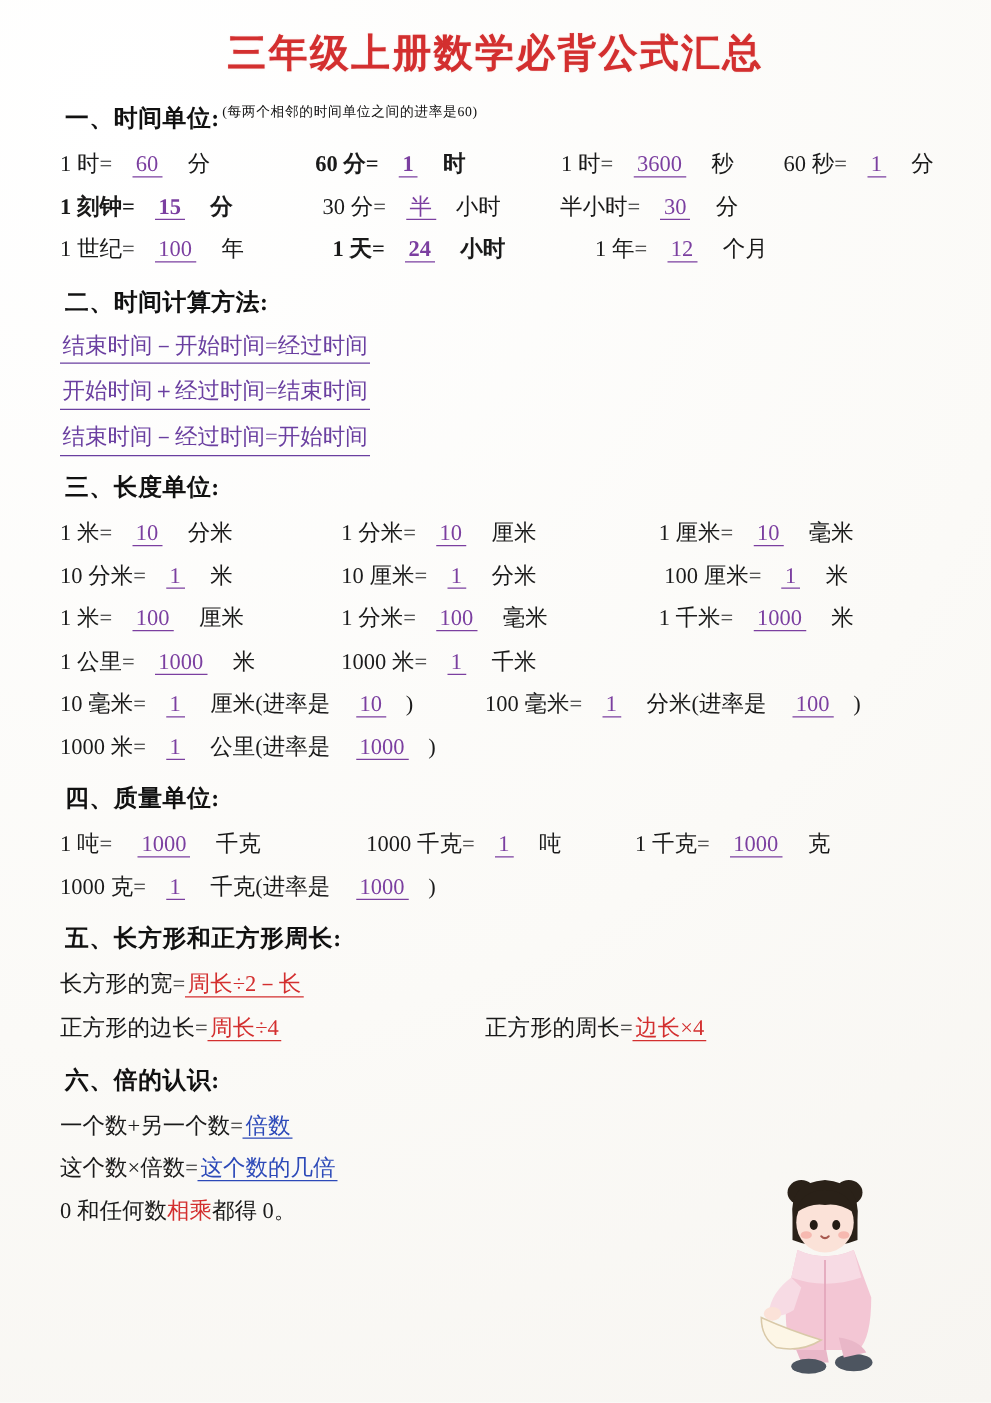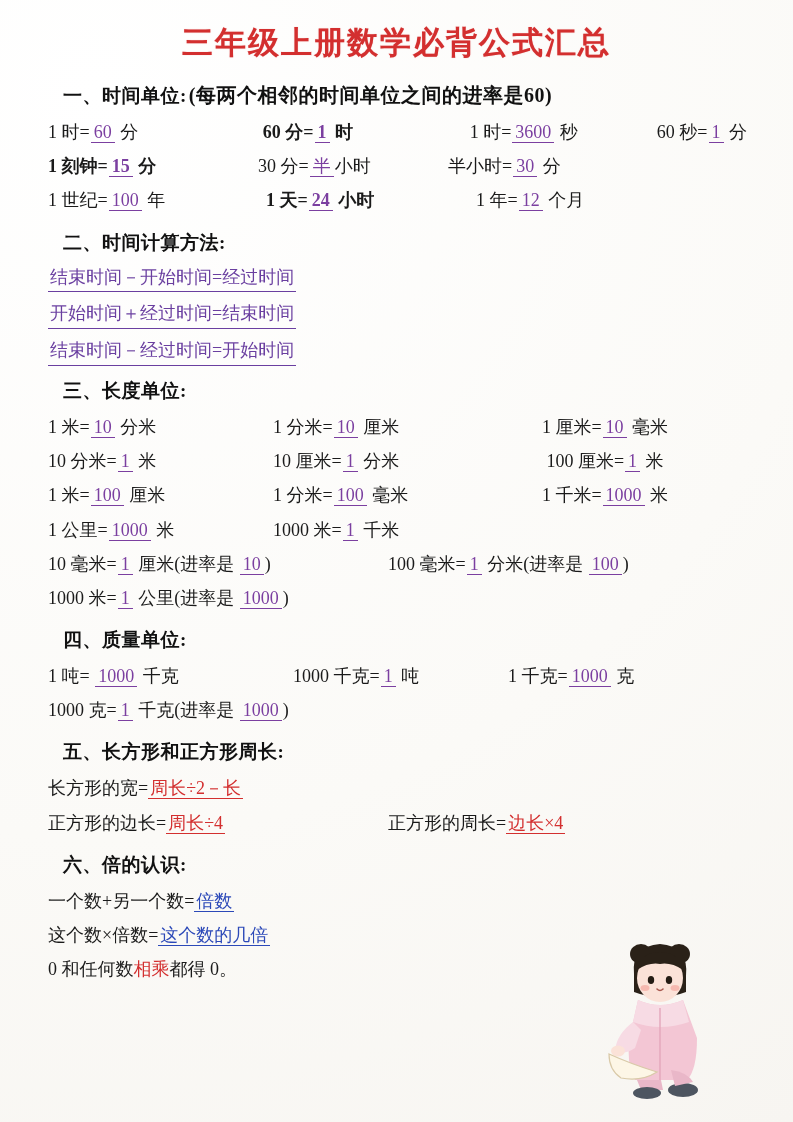--- a/index.html
+++ b/index.html
@@ -35,46 +35,46 @@
     padding-bottom: 6px;
     text-shadow: 0 0 1px rgba(211,47,47,0.35);
   }
   .content {
     padding: 0 46px 0 48px;
   }
   .section-head {
     font-weight: bold;
     font-size: 19px;
     color: #111;
-    margin: 12px 0 6px 15px;
+    margin: 12px 0 6px 4px;
     letter-spacing: 0.5px;
     display: flex;
-    align-items: flex-end;
+    align-items: flex-start;
     gap: 2px;
   }
   .section-head .note {
-    font-size: 20px;
-    font-weight: bold;
+    font-size: 11px;
+    font-weight: normal;
     color: #111;
   }
   .row {
     display: flex;
     align-items: baseline;
     font-size: 18px;
     line-height: 1.95;
     white-space: nowrap;
   }
   .cell {
     display: inline-block;
   }
   .u {
     border-bottom: 1.4px solid #7b3fa0;
     color: #7b3fa0;
     padding: 0 3px;
-    margin: 0 1px;
+    margin: 0 16px;
   }
   .purple-line {
     color: #6a3fa0;
     border-bottom: 1.4px solid #6a3fa0;
     display: inline-block;
     font-size: 18px;
     line-height: 1.6;
     padding: 0 2px;
   }
   .fml-row {

